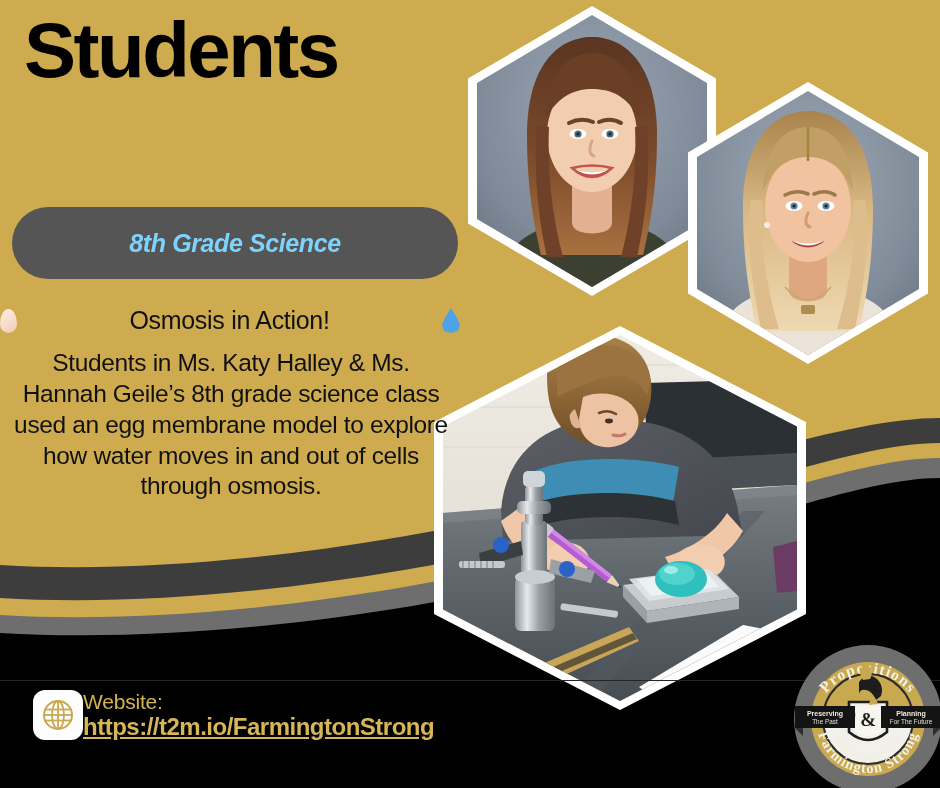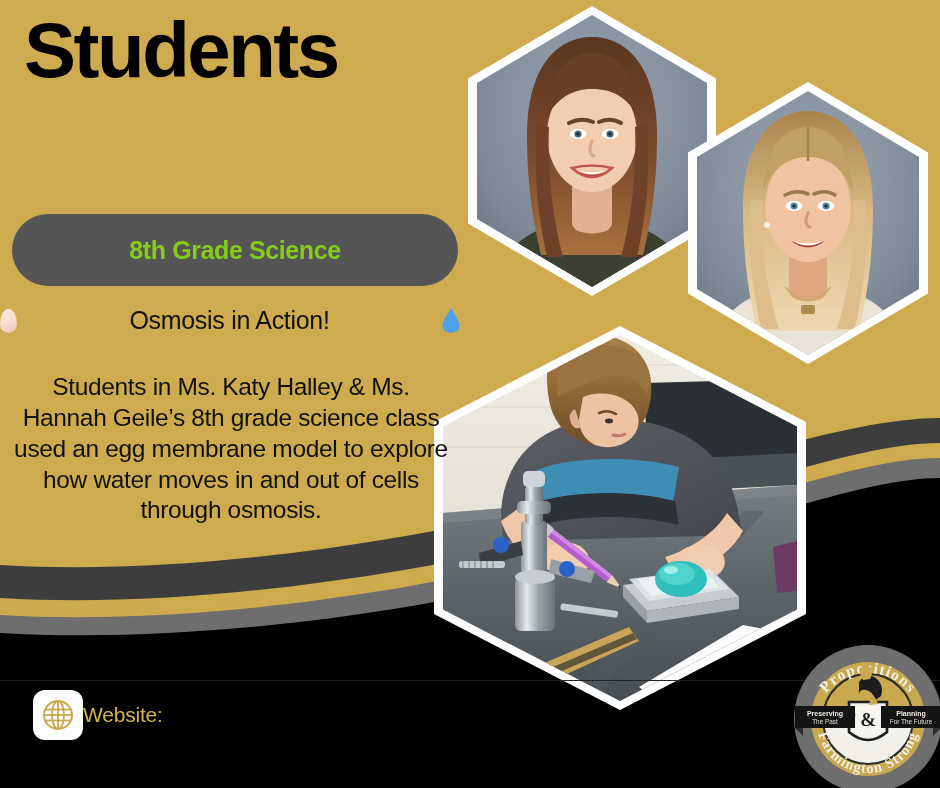--- a/index.html
+++ b/index.html
@@ -46,25 +46,25 @@
   
   #headline {
     position:absolute; left:24px; top:12px; z-index:10;
     font-size:78px; line-height:0.98; font-weight:bold;
     letter-spacing:-2.5px; color:#000;
   }
   #headline .l2 { display:block; }
 
   
   #subject-pill {
-    position:absolute; left:12px; top:214px; z-index:10;
+    position:absolute; left:12px; top:207px; z-index:10;
     width:446px; height:72px; border-radius:36px;
     background:#555555;
     display:flex; align-items:center; justify-content:center;
-    color:#84cc16; font-size:25px; font-weight:bold; letter-spacing:-0.4px;
+    color:#7dd3fc; font-size:25px; font-weight:bold; letter-spacing:-0.4px;font-style:italic;
   }
 
   
   #tagline {
     position:absolute; left:0px; top:306px; width:460px; z-index:10;
     text-align:center; font-size:25px; color:#111; letter-spacing:-0.3px;
     display:flex; align-items:center; justify-content:space-between; gap:9px;
   }
   .emoji-egg {
     display:inline-block; width:17px; height:24px;
@@ -79,21 +79,20 @@
     background:#4ea3e8;
     -webkit-clip-path: polygon(50% 0%, 82% 38%, 100% 68%, 88% 92%, 50% 100%, 12% 92%, 0% 68%, 18% 38%);
     clip-path: polygon(50% 0%, 82% 38%, 100% 68%, 88% 92%, 50% 100%, 12% 92%, 0% 68%, 18% 38%);
   }
 
   
   #body-copy {
     position:absolute; left:14px; top:348px; width:434px; z-index:10;
     text-align:center; font-size:24.5px; line-height:1.26; color:#111;
     letter-spacing:-0.35px;
-    margin-top:24px;
   }
 
   
   #footer-divider {
     position:absolute; left:0; top:680px; width:940px; height:1px;
     background:#242424; z-index:12;
   }
   #footer-contact {
     position:absolute; left:33px; top:690px; z-index:14;
     display:flex; align-items:center; 
@@ -413,20 +412,21 @@
         <circle cx="17" cy="17" r="14" fill="none" stroke="#c9a94f" stroke-width="2"></circle>
         <ellipse cx="17" cy="17" rx="6" ry="14" fill="none" stroke="#c9a94f" stroke-width="1.8"></ellipse>
         <line x1="17" y1="3" x2="17" y2="31" stroke="#c9a94f" stroke-width="1.8"></line>
         <line x1="3.6" y1="11.5" x2="30.4" y2="11.5" stroke="#c9a94f" stroke-width="1.8"></line>
         <line x1="3" y1="17" x2="31" y2="17" stroke="#c9a94f" stroke-width="1.8"></line>
         <line x1="3.6" y1="22.5" x2="30.4" y2="22.5" stroke="#c9a94f" stroke-width="1.8"></line>
       </svg>
     </div>
     <div id="contact-text">
       <span id="website-label">Website:</span>
+      <a id="website-url" href="#">https://t2m.io/FarmingtonStrong</a>
     </div>
   </div>
 
   <div id="logo-badge">
     <svg width="150" height="150" viewBox="0 0 150 150">
       <defs>
         <path id="arcTop" d="M 22,82 A 53,53 0 0 1 128,82"></path>
         <path id="arcBot" d="M 24,78 A 51,51 0 0 0 126,78"></path>
       </defs>
 

